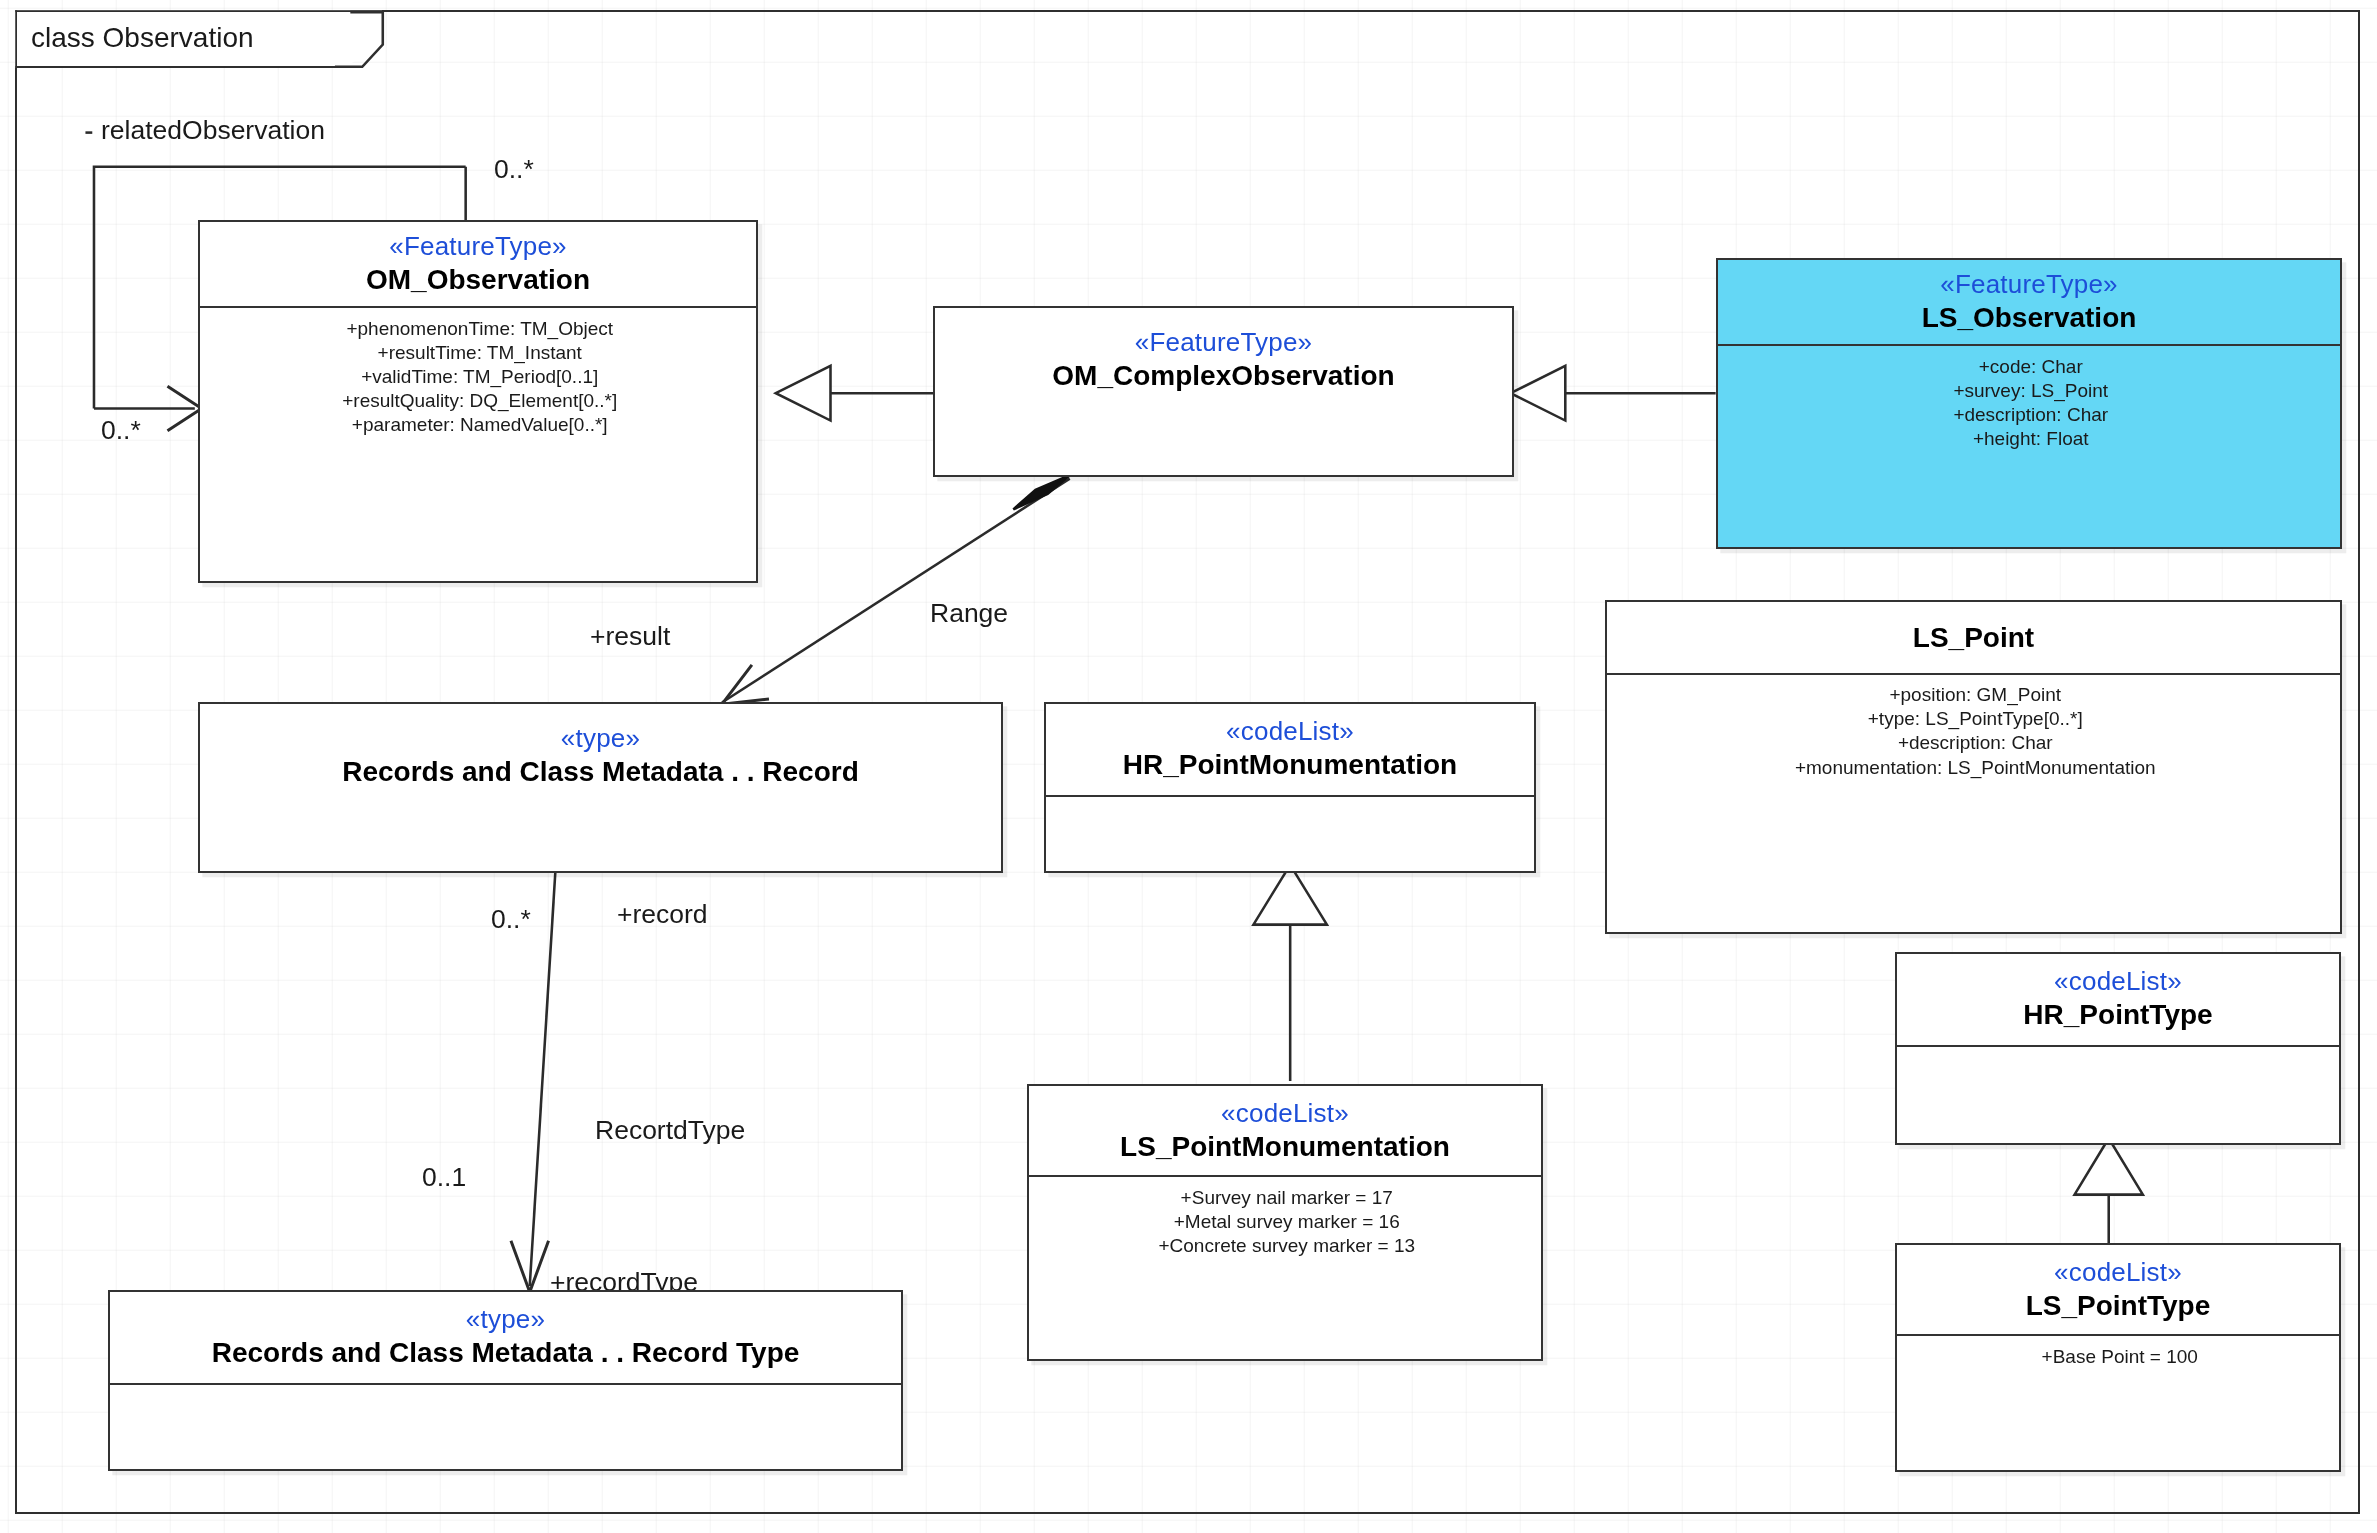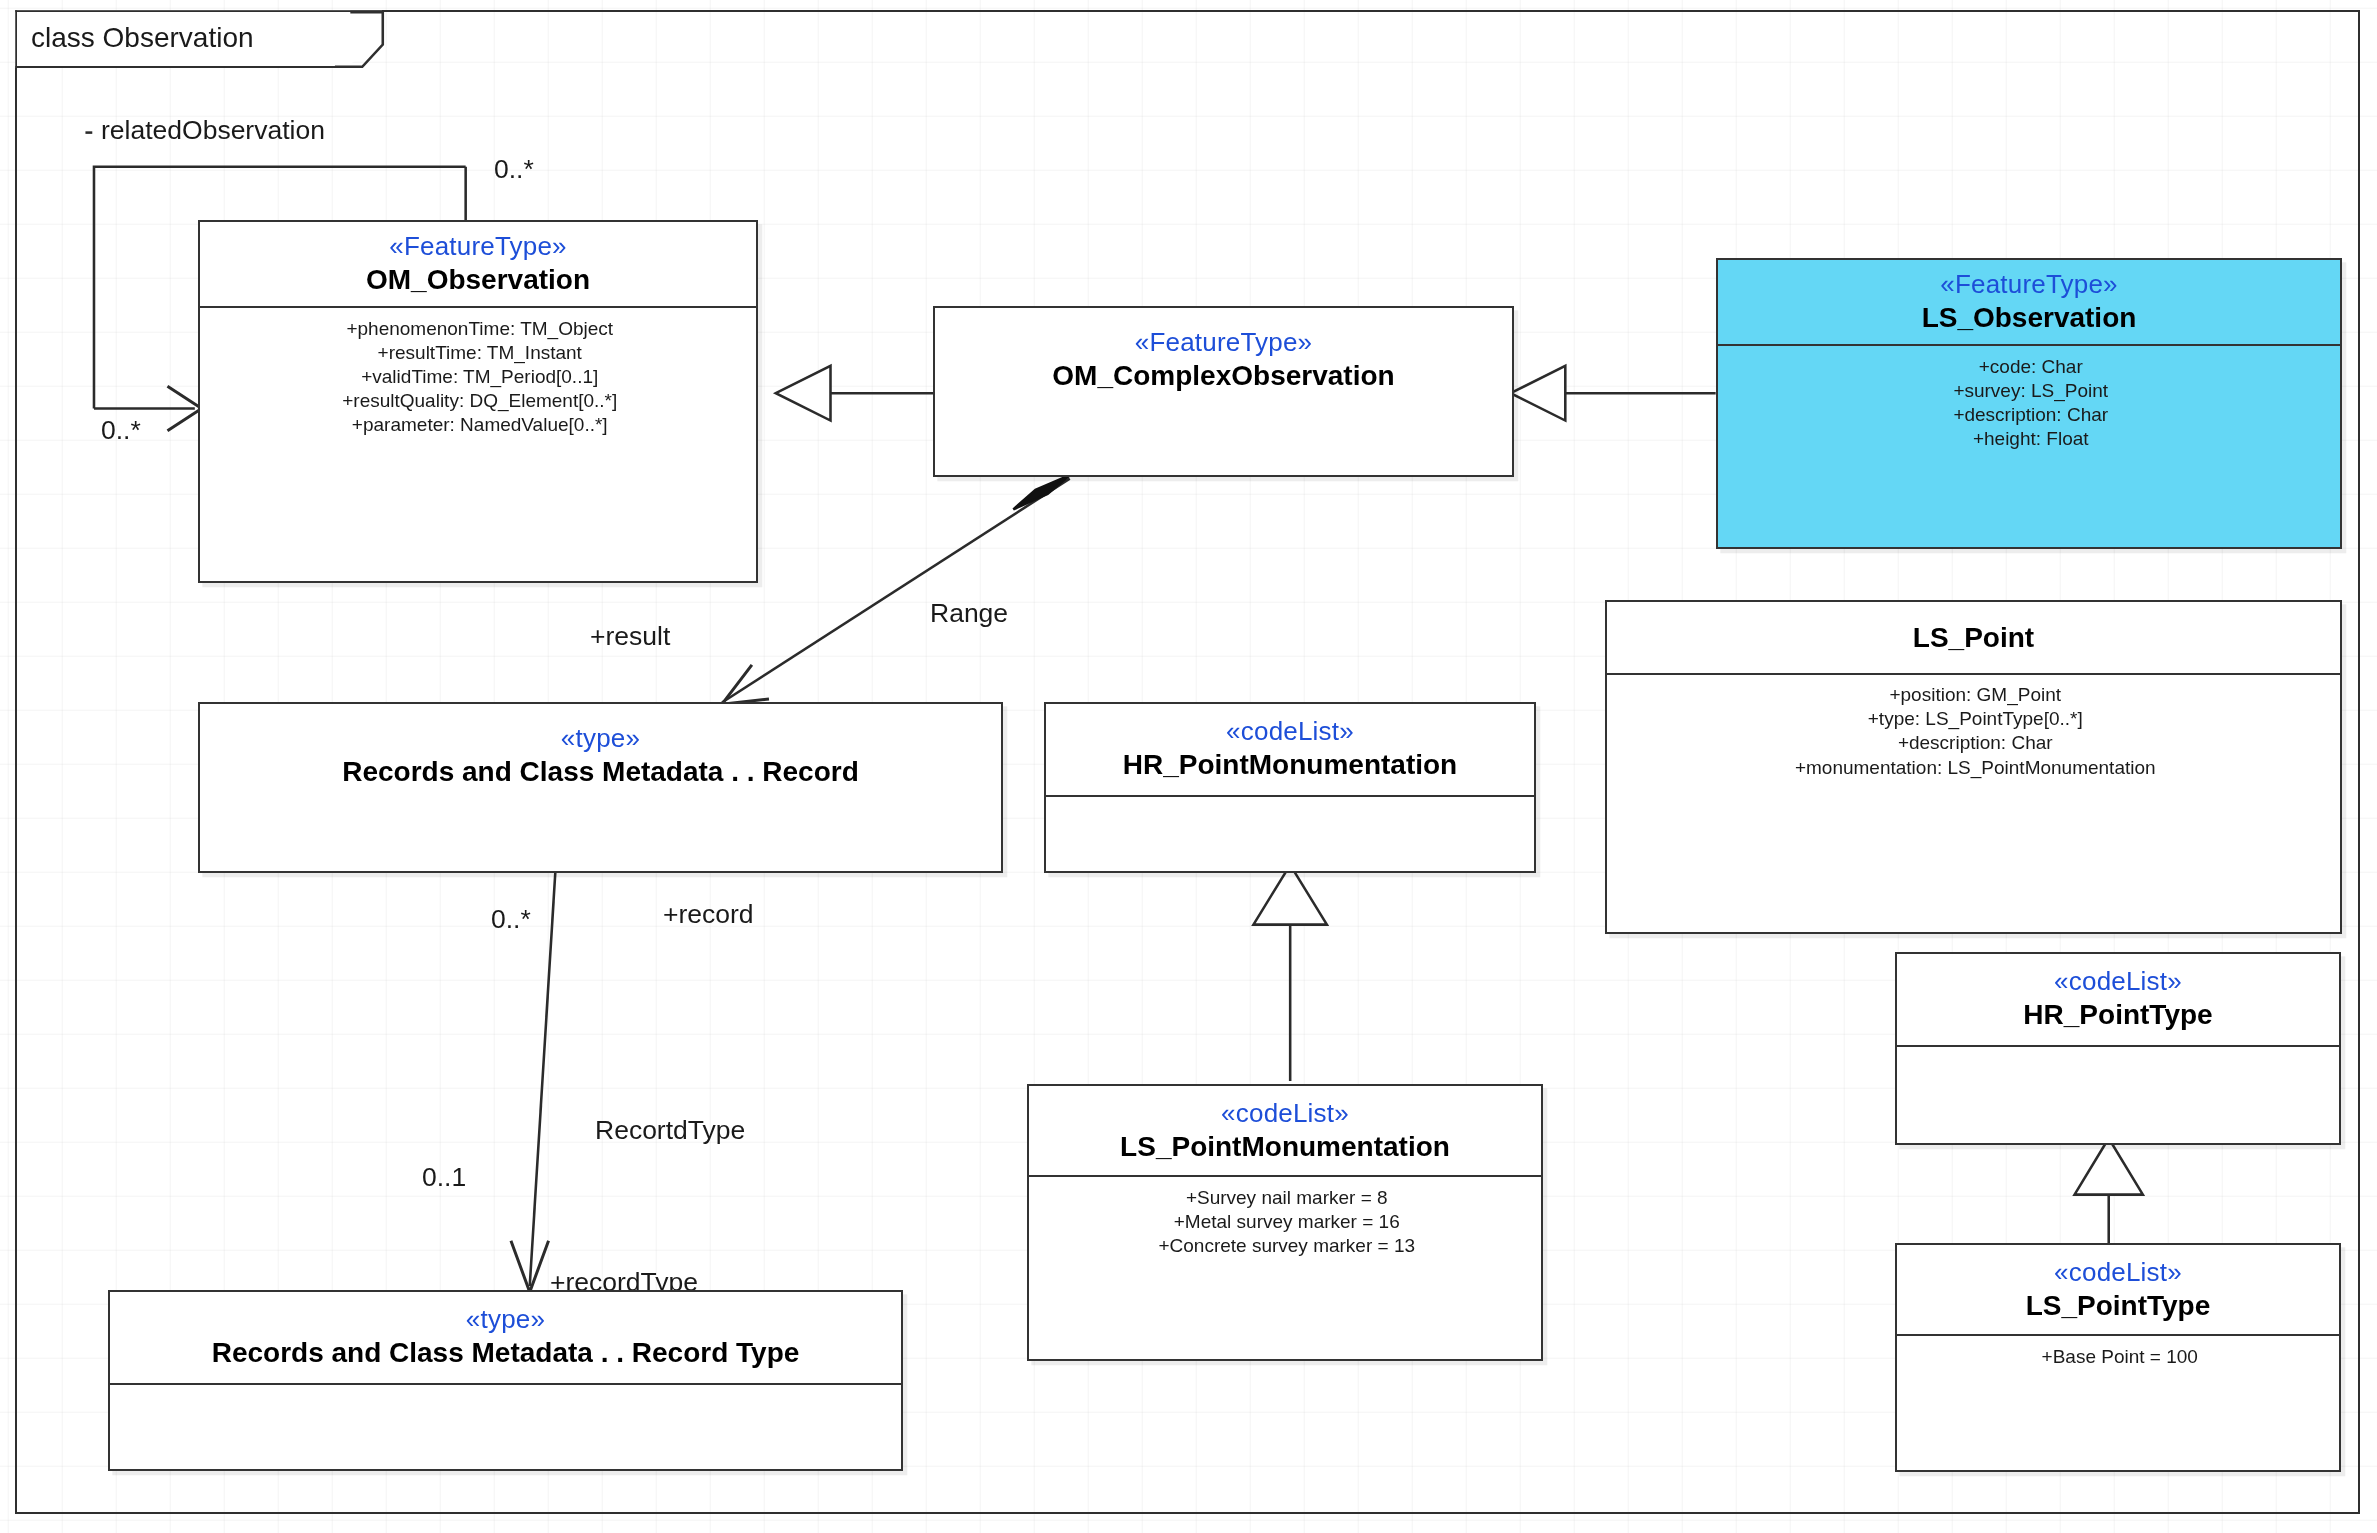--- a/index.html
+++ b/index.html
@@ -177,21 +177,21 @@
   </svg>
 
   <div class="edge-label" style="left:101px; top:115px;">relatedObservation</div>
   <div class="edge-label" style="left:494px; top:154px;">0..*</div>
   <div class="edge-label" style="left:101px; top:415px;">0..*</div>
 
   <div class="edge-label" style="left:590px; top:621px;">+result</div>
   <div class="edge-label" style="left:930px; top:598px;">Range</div>
 
   <div class="edge-label" style="left:491px; top:904px;">0..*</div>
-  <div class="edge-label" style="left:617px; top:899px;margin-left:46px;">+record</div>
+  <div class="edge-label" style="left:617px; top:899px;">+record</div>
 
   <div class="edge-label" style="left:595px; top:1115px;">RecortdType</div>
   <div class="edge-label" style="left:422px; top:1162px;">0..1</div>
   <div class="edge-label" style="left:550px; top:1267px;">+recordType</div>
 
   <div class="cls" style="left:198px; top:220px; width:560px; height:363px;">
     <div class="cls-head">
       <span class="stereo">«FeatureType»</span>
       <span class="cname">OM_Observation</span>
     </div>
@@ -264,21 +264,21 @@
     <div class="cls-attrs"></div>
   </div>
 
   <div class="cls" style="left:1027px; top:1084px; width:516px; height:277px;">
     <div class="cls-head" style="padding-top:12px; padding-bottom:12px;">
       <span class="stereo">«codeList»</span>
       <span class="cname">LS_PointMonumentation</span>
     </div>
     <div class="cls-sep"></div>
     <div class="cls-attrs">
-      <div class="attr">+Survey nail marker = 8</div>
+      <div class="attr">+Survey nail marker = 17</div>
       <div class="attr">+Metal survey marker = 16</div>
       <div class="attr">+Concrete survey marker = 13</div>
     </div>
   </div>
 
   <div class="cls" style="left:1895px; top:952px; width:446px; height:193px;">
     <div class="cls-head" style="padding-top:12px; padding-bottom:13.7px;">
       <span class="stereo">«codeList»</span>
       <span class="cname">HR_PointType</span>
     </div>

